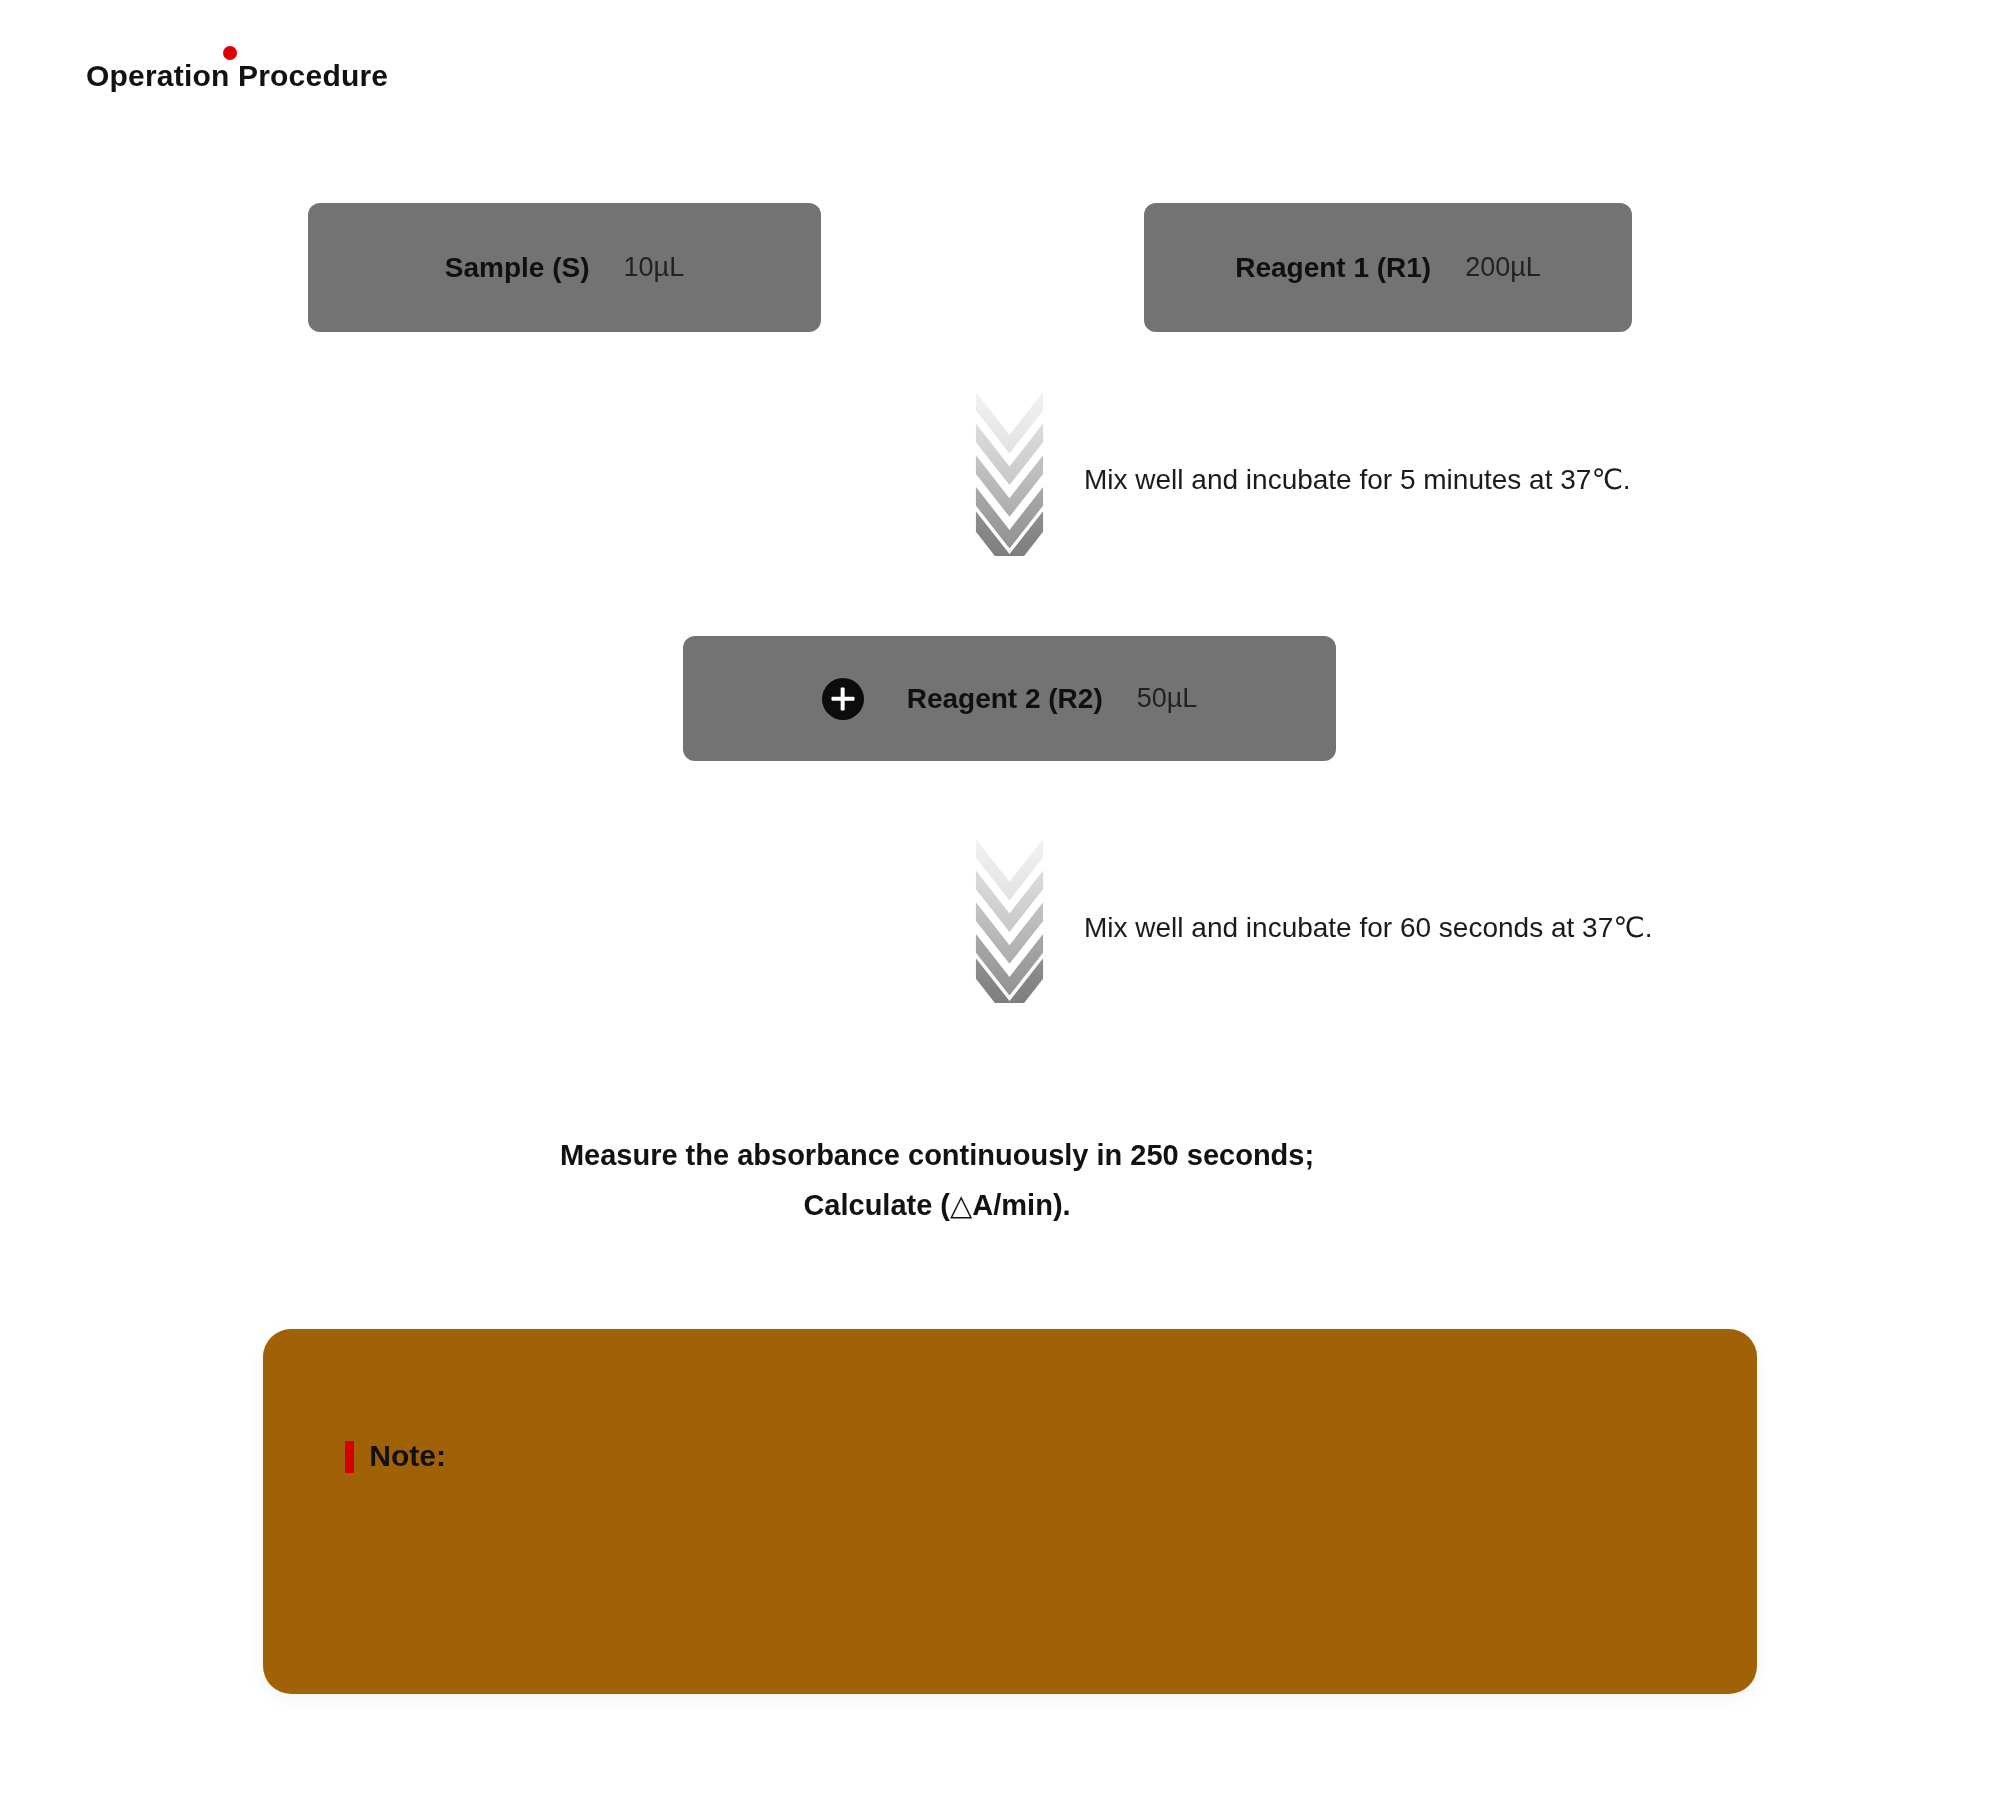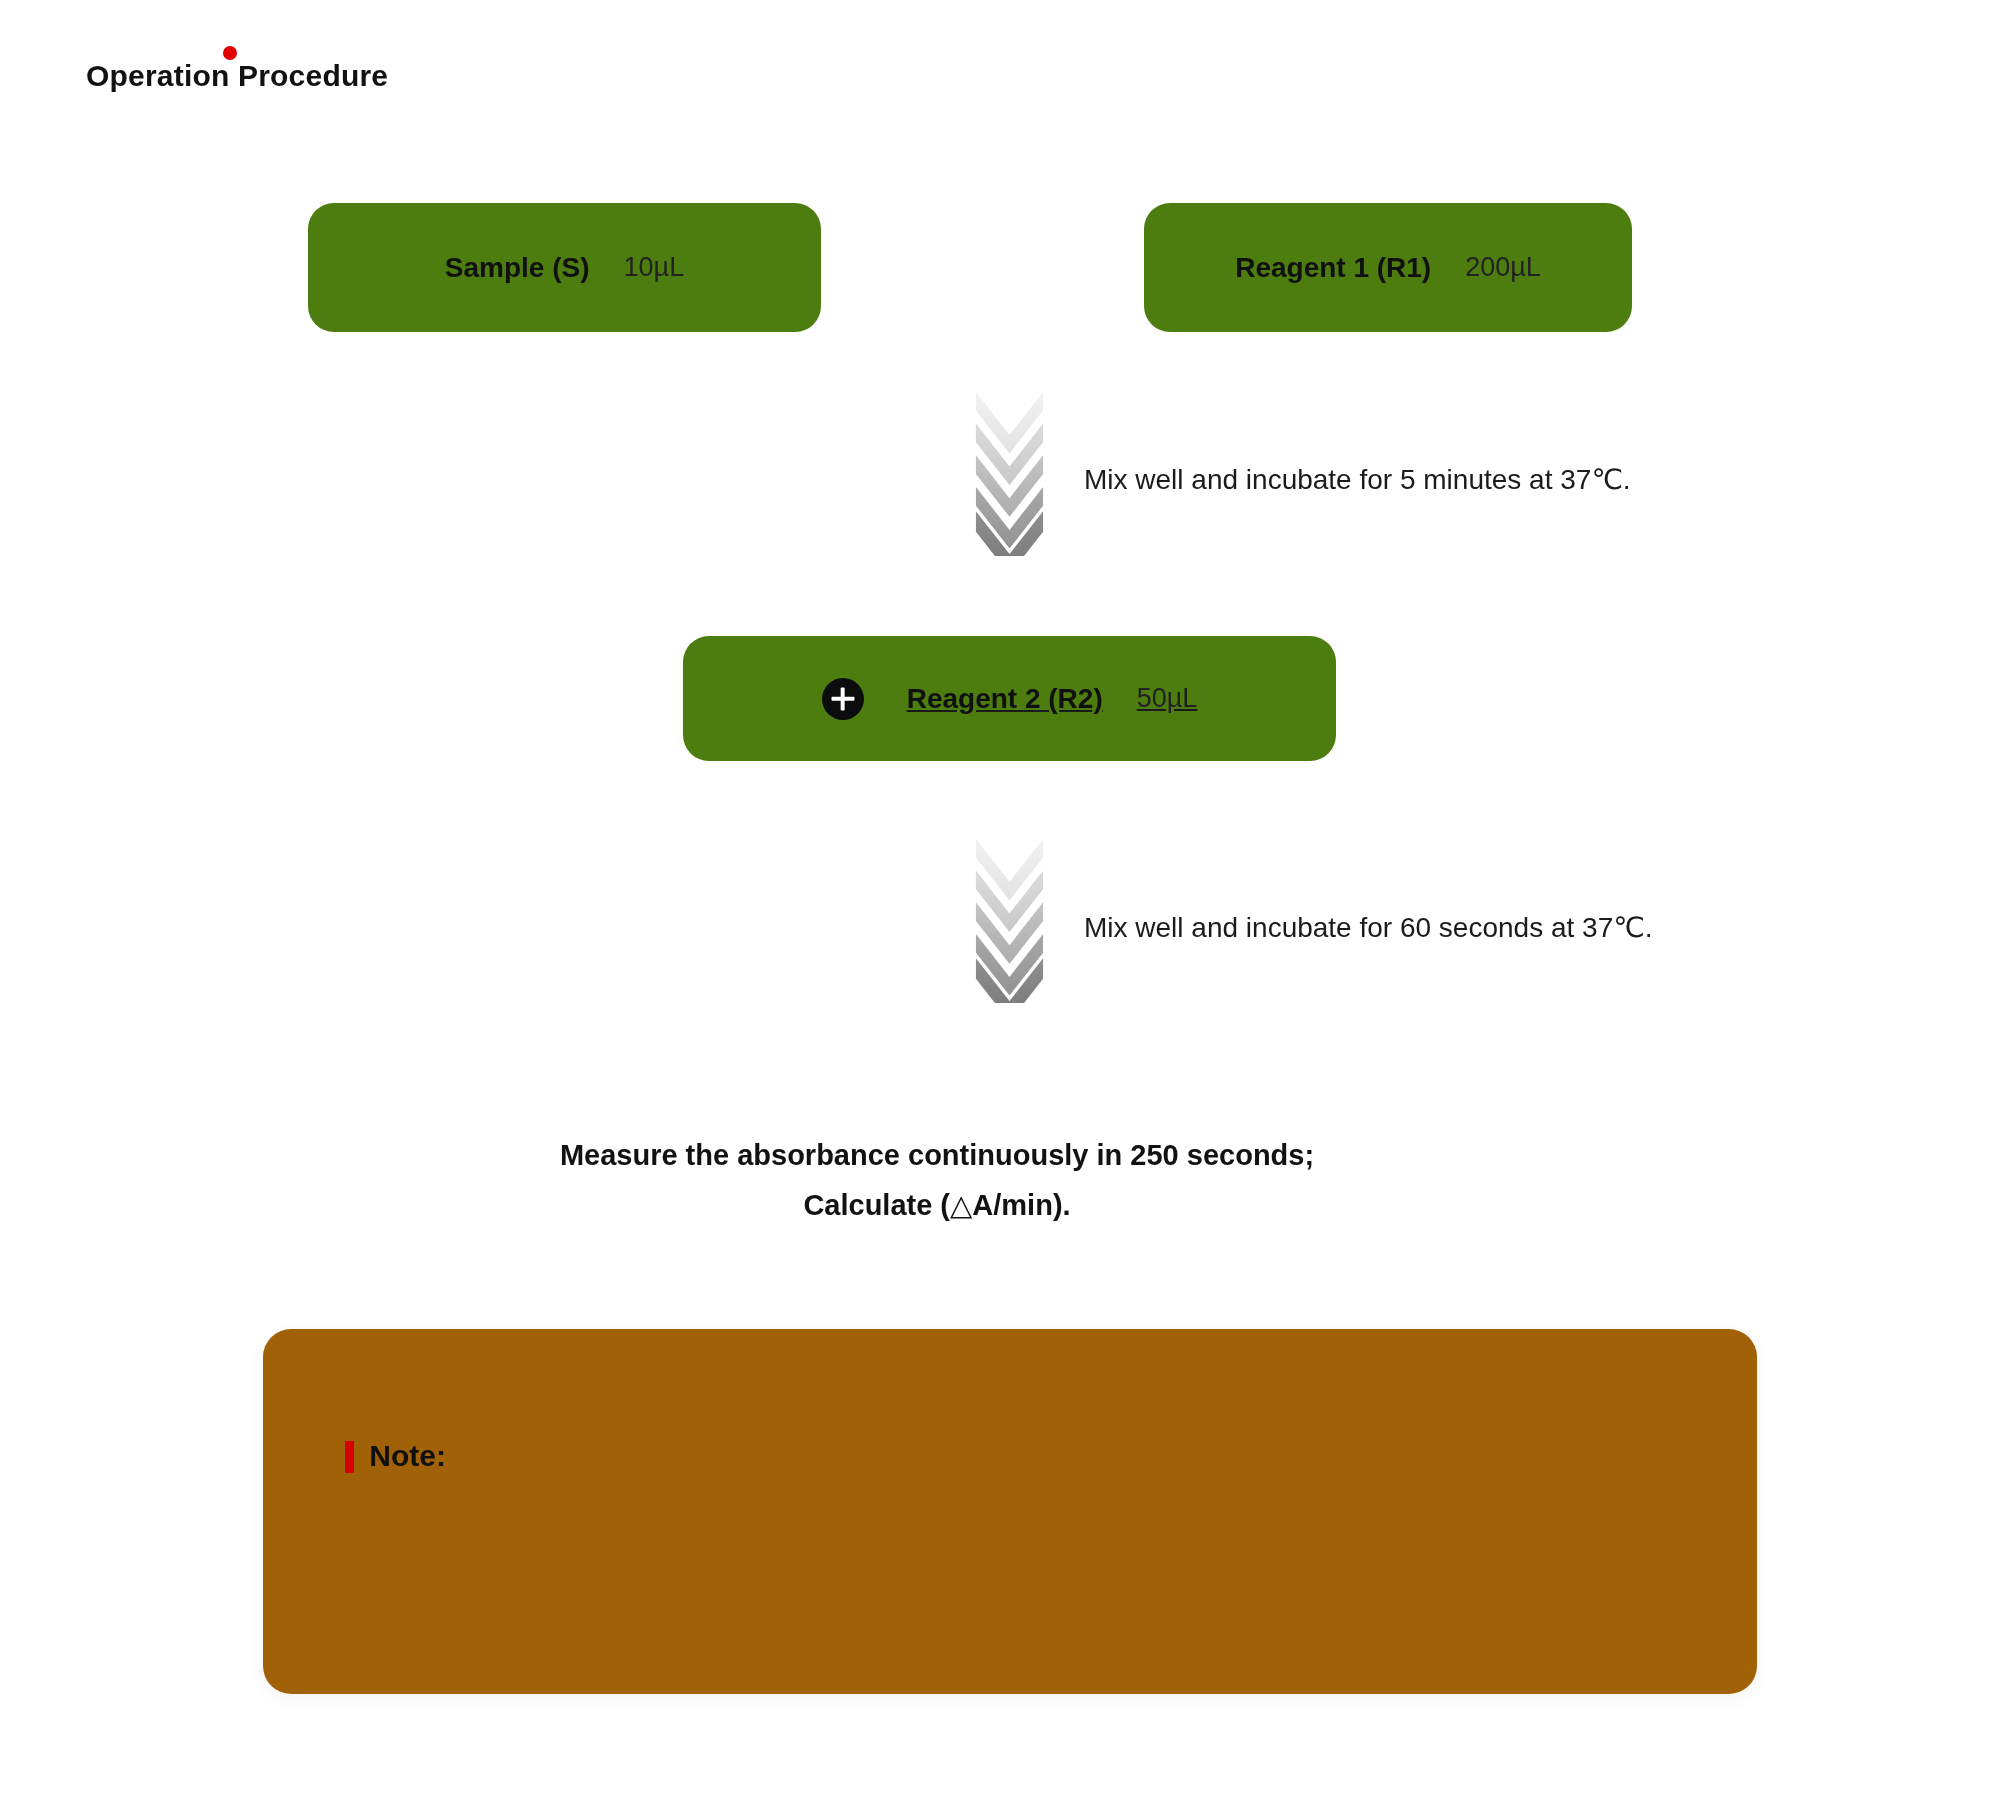--- a/index.html
+++ b/index.html
@@ -41,22 +41,22 @@
     font-size: 30px;
     font-weight: bold;
     letter-spacing: 0.2px;
     color: #121212;
     white-space: nowrap;
   }
 
   
   .step-box {
     position: absolute;
-    background: #4d7c0f;
-    border-radius: 26px;
+    background: #737373;
+    border-radius: 12px;
     display: flex;
     align-items: center;
     justify-content: center;
     box-sizing: border-box;
   }
   .step-label {
     font-size: 28px;
     font-weight: bold;
     color: #101010;
     white-space: nowrap;
@@ -64,21 +64,21 @@
   .step-volume {
     font-size: 27px;
     font-weight: normal;
     color: #222222;
     white-space: nowrap;
     margin-left: 34px;
   }
 
   #box-sample  { left: 308px;  top: 203px; width: 513px;  height: 129px; }
   #box-r1      { left: 1144px; top: 203px; width: 488px;  height: 129px; }
-  #box-r2      { left: 683px;  top: 636px; width: 653px;  height: 125px; text-decoration: underline; }
+  #box-r2      { left: 683px;  top: 636px; width: 653px;  height: 125px; }
 
   
   .plus-icon {
     width: 42px;
     height: 42px;
     border-radius: 50%;
     background: #0c0c0c;
     position: relative;
     flex: 0 0 auto;
   }

